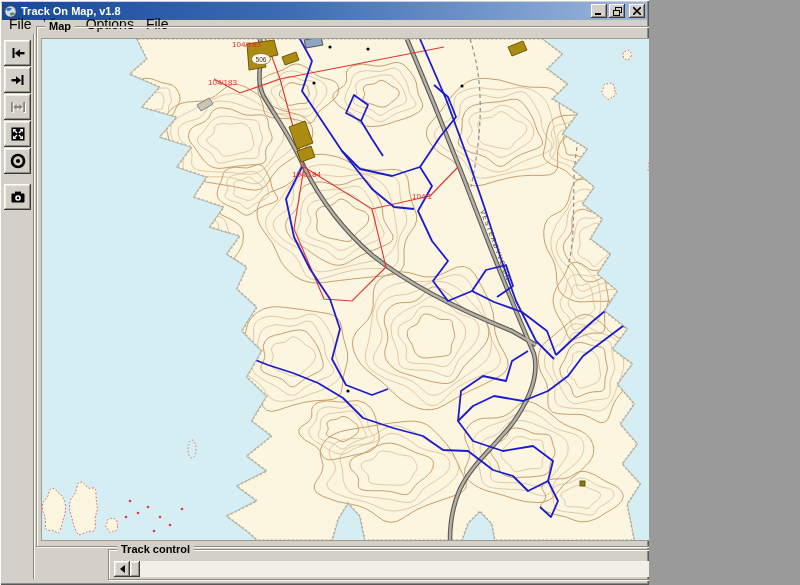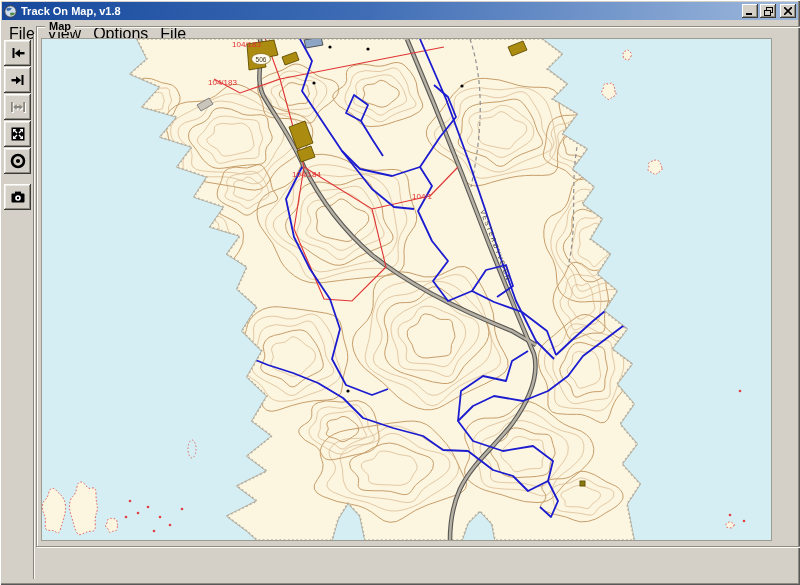--- a/index.html
+++ b/index.html
@@ -1,28 +1,28 @@
 <!DOCTYPE html>
 <html><head>
 <meta charset="utf-8">
 <style>
   html,body{margin:0;padding:0;background:#9a9a9a;}
-  #window{position:relative;width:800px;height:585px;background:#d4d0c8;
+  #window{position:relative;width:649px;height:585px;background:#d4d0c8;
     font-family:"Liberation Sans",sans-serif;overflow:hidden;
     box-shadow:inset 1px 1px 0 #ffffff, inset -1px -1px 0 #585858, inset -2px -2px 0 #8e8c82;}
   
   .titlebar{position:absolute;left:2px;top:2px;right:2px;height:18px;
     background:linear-gradient(90deg,#16489c 0%,#3e6cb5 45%,#9db8dc 100%);
     display:flex;align-items:center;padding:0 2px;}
   .title-text{color:#fff;font-size:11px;font-weight:bold;margin-left:4px;flex:1;white-space:nowrap;}
   .winbtn{width:16px;height:14px;background:#d4d0c8;margin-left:2px;display:flex;align-items:center;justify-content:center;
     box-shadow:inset -1px -1px 0 #3c3a34, inset 1px 1px 0 #fff, inset -2px -2px 0 #8e8c82;}
   .winbtn svg{display:block}
   
-  .menubar{position:absolute;left:3px;top:27px;right:2px;height:13px;display:flex;font-size:16px;color:#000;}
+  .menubar{position:absolute;left:3px;top:18px;right:2px;height:13px;display:flex;font-size:14px;color:#000;}
   .menu-item{padding:0 6px;line-height:13px;}
   
   .toolbar{position:absolute;left:2px;top:34px;width:31px;bottom:6px;
     border-right:1px solid #87857a;box-shadow:1px 0 0 #fbfaf6;}
   .tbtn{position:absolute;left:2px;width:27px;height:26px;background:#d4d0c8;display:grid;place-items:center;
     box-shadow:inset -1px -1px 0 #3c3a34, inset 1px 1px 0 #fff, inset -2px -2px 0 #8e8c82, inset 2px 2px 0 #ece9e2;}
   
   .groupbox{position:absolute;border:1px solid #8e8c7f;
     box-shadow:1px 1px 0 #fcfbf7, inset 1px 1px 0 #fcfbf7;}
   .grouplabel{position:absolute;left:8px;top:-7px;background:#d4d0c8;padding:0 4px;
@@ -352,14 +352,26 @@
 
         <g>
           <ellipse cx="219" cy="20" rx="9.5" ry="5.5" fill="#fffdf2" stroke="#8a6b20" stroke-width="0.8"></ellipse>
           <text x="219" y="22.5" font-size="6.5" fill="#403010" text-anchor="middle" font-family="Liberation Sans, sans-serif">506</text>
         </g>
       </svg>
     </div>
 
   </div>
 
+  <div class="groupbox" id="track-group">
+    <span class="grouplabel">Track control</span>
+    <div class="sb-track" id="hscroll">
+      <div class="sb-btn" style="left:0;top:0;">
+          <div class="tri tri-left"></div>
+        </div>
+      <div class="sb-thumb" style="left:16px;top:0;width:10px;height:16px;"></div>
+      <div class="sb-btn" style="right:0;top:0;">
+          <div class="tri tri-right"></div>
+        </div>
+    </div>
+  </div>
 
 </div>
 
 </body></html>

